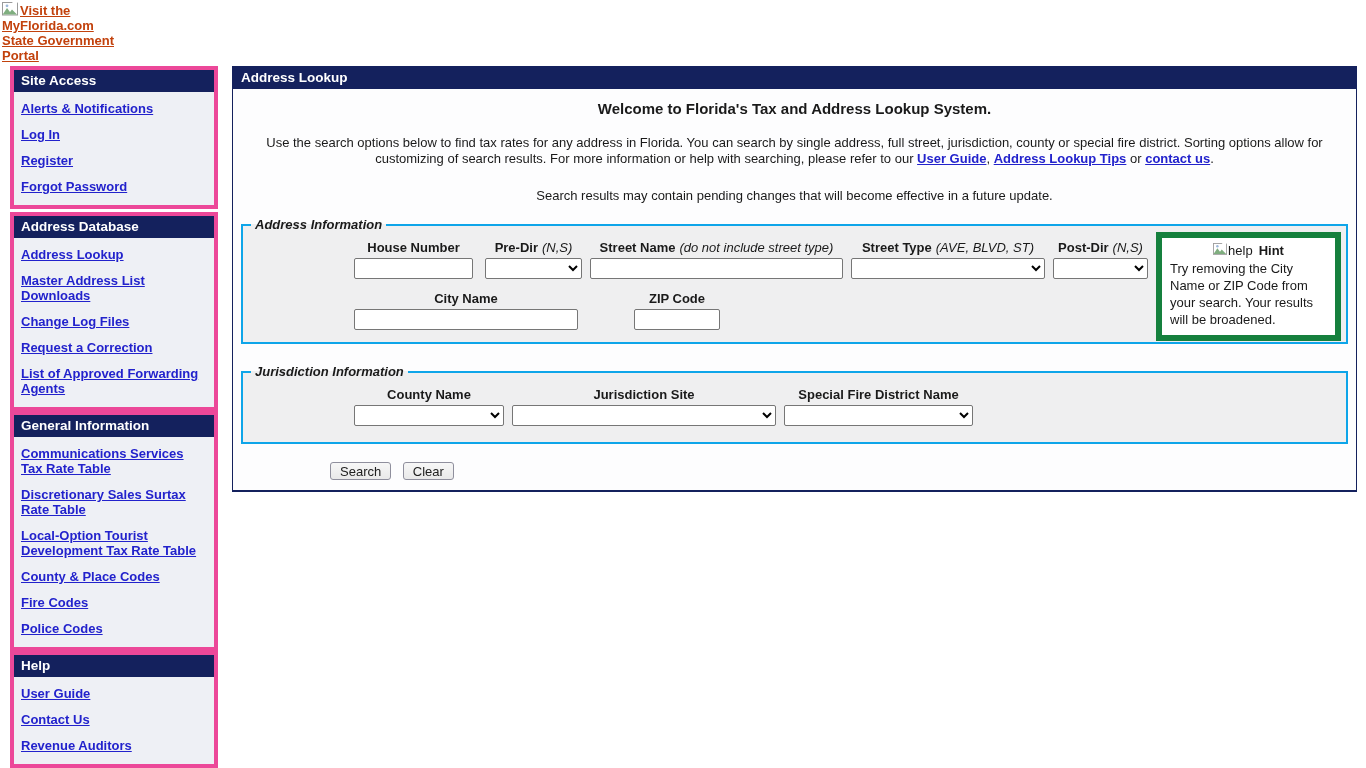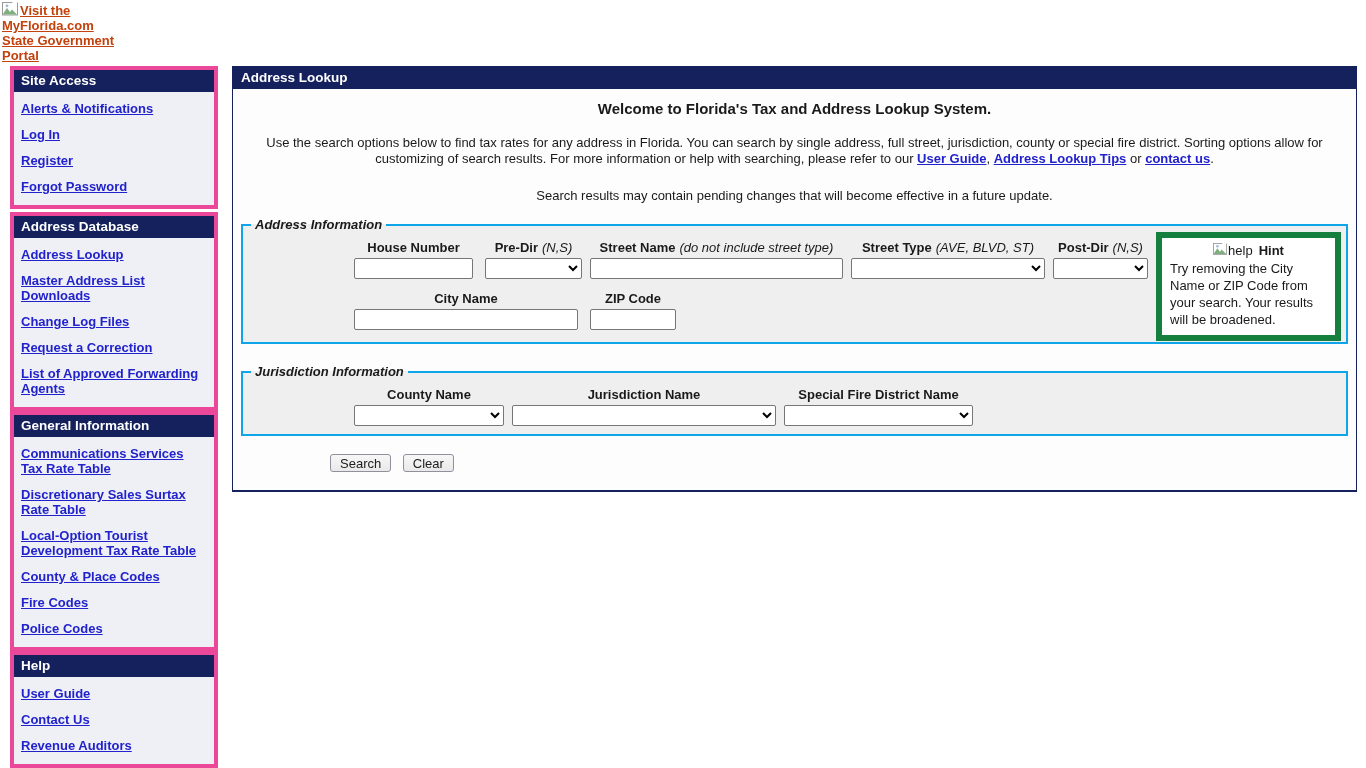--- a/index.html
+++ b/index.html
@@ -56,25 +56,25 @@
   }
   .welcome { text-align:center; font-weight:bold; font-size:15px; margin-top:11px; }
   .intro { text-align:center; margin:18px 32px 0; line-height:15.5px; }
   .intro a { color:#2222cc; font-weight:bold; text-decoration:underline; }
   .pending { text-align:center; margin-top:22px; }
 
   fieldset {
     margin:14px 8px 0; border:2px solid #0ea5e9;
     background:#efeff0; padding:8px 0 12px;
   }
-  fieldset.jur { margin-top:20px; padding-bottom:8px; }
+  fieldset.jur { margin-top:20px; padding-bottom:16px; }
   legend { font-style:italic; font-weight:bold; margin-left:8px; padding:0 4px; }
 
   .form-row { display:flex; margin-left:111px; }
-  .form-row.second { margin-top:12px; }
+  .form-row.second { margin-top:12px;gap:44px; }
   .field { display:flex; flex-direction:column; align-items:center; margin-right:8px; }
   .field.gap12 { margin-right:12px; }
   .field-label { font-weight:bold; margin-bottom:3px; white-space:nowrap; }
   .field-label .hint-i { font-weight:normal; font-style:italic; margin-left:4px; }
   input[type="text"], select {
     height:21px; border:1px solid #767676; border-radius:2px;
     background:#ffffff; font-family:"Liberation Sans",sans-serif;
     font-size:13px; padding:0 4px;
   }
   .w-house{width:119px;} .w-predir{width:97px;} .w-street{width:253px;}
@@ -202,21 +202,21 @@
   </fieldset>
 
   <fieldset class="jur">
     <legend>Jurisdiction Information</legend>
     <div class="form-row">
       <div class="field">
         <div class="field-label"><span>County Name</span></div>
         <select class="w-county"><option></option></select>
       </div>
       <div class="field">
-        <div class="field-label"><span>Jurisdiction Name</span></div>
+        <div class="field-label"><span>Jurisdiction Site</span></div>
         <select class="w-jur"><option></option></select>
       </div>
       <div class="field">
         <div class="field-label"><span>Special Fire District Name</span></div>
         <select class="w-fire"><option></option></select>
       </div>
     </div>
   </fieldset>
 
   <div class="btn-row">

